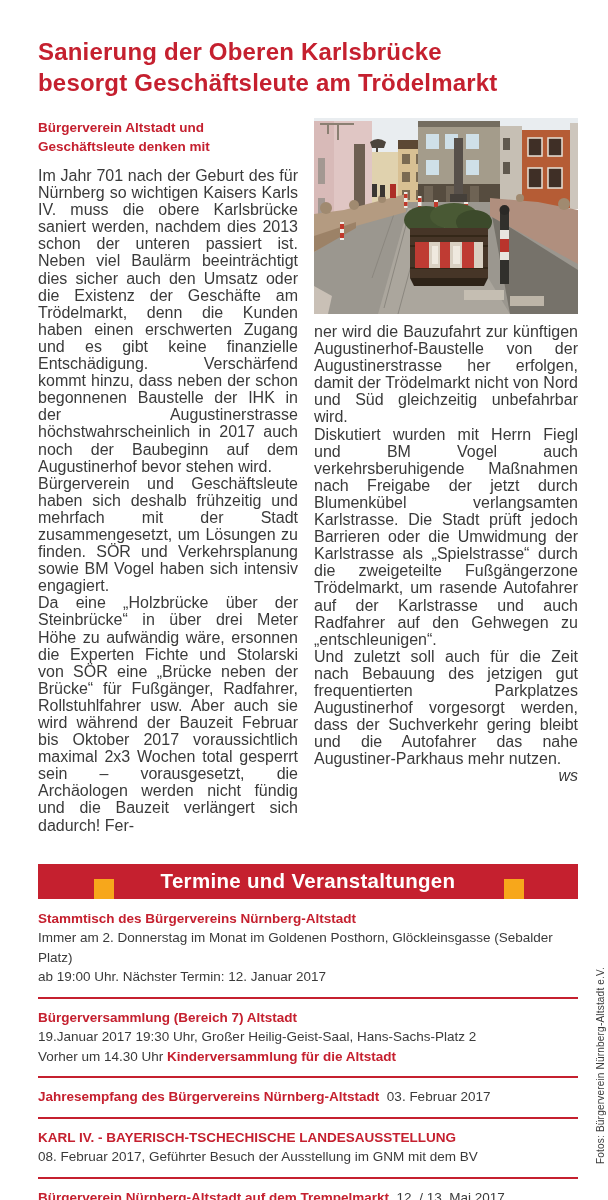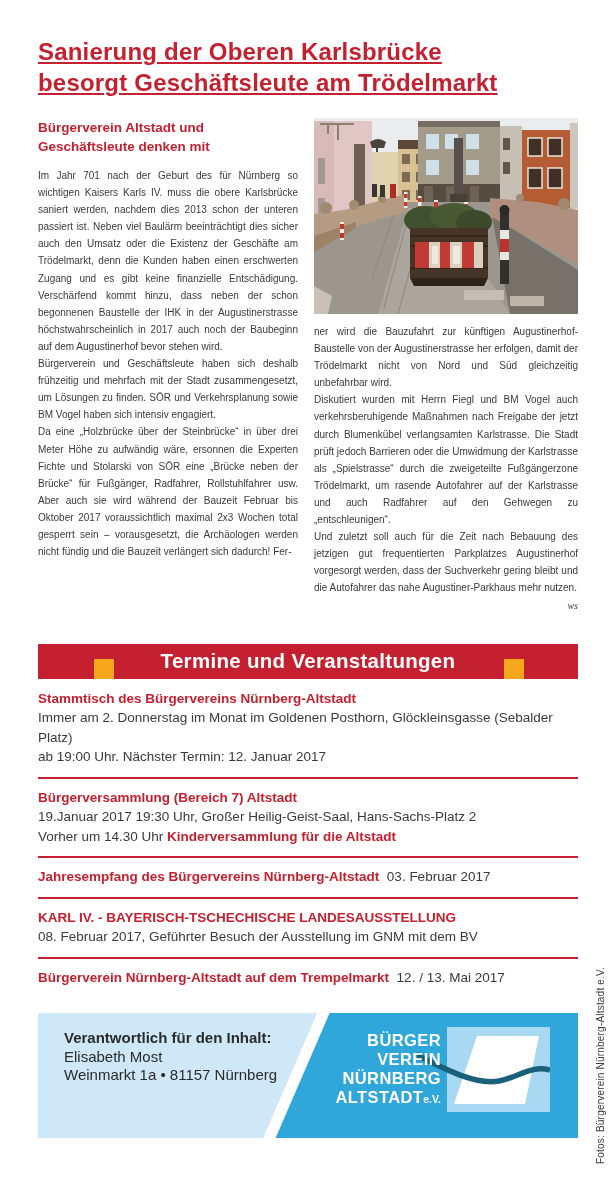--- a/index.html
+++ b/index.html
@@ -16,45 +16,44 @@
   .content { padding: 0 30px 0 38px; }
 
   
   .headline {
     margin: 36px 0 0 0;
     font-size: 24px;
     line-height: 31px;
     font-weight: bold;
     color: #c5202f;
     letter-spacing: 0.2px;
-    text-decoration: underline;
   }
 
   
   .article { display: flex; gap: 16px; margin-top: 20px; }
   .col-left  { width: 263px; }
   .col-right { width: 264px; }
   .subhead {
     margin: 0 0 11px 0;
     font-size: 13.5px;
     line-height: 19px;
     font-weight: bold;
     color: #c5202f;
   }
   .body-par {
     margin: 0;
-    font-size: 10px;
+    font-size: 16px;
     line-height: 17.1px;
     text-align: justify;
     hyphens: auto;
     color: #3a3a3a;
   }
   .photo-box { width: 264px; height: 196px; display: block; }
   .col-right .first-par { margin-top: 9px; }
-  .ws-sign { float: right; font-style: italic; font-family: Liberation Serif, serif; }
+  .ws-sign { float: right; font-style: italic; }
 
   
   .banner {
     position: relative;
     margin-top: 30px;
     height: 35px;
     background: #c5202f;
     display: flex;
     align-items: center;
     justify-content: center;

